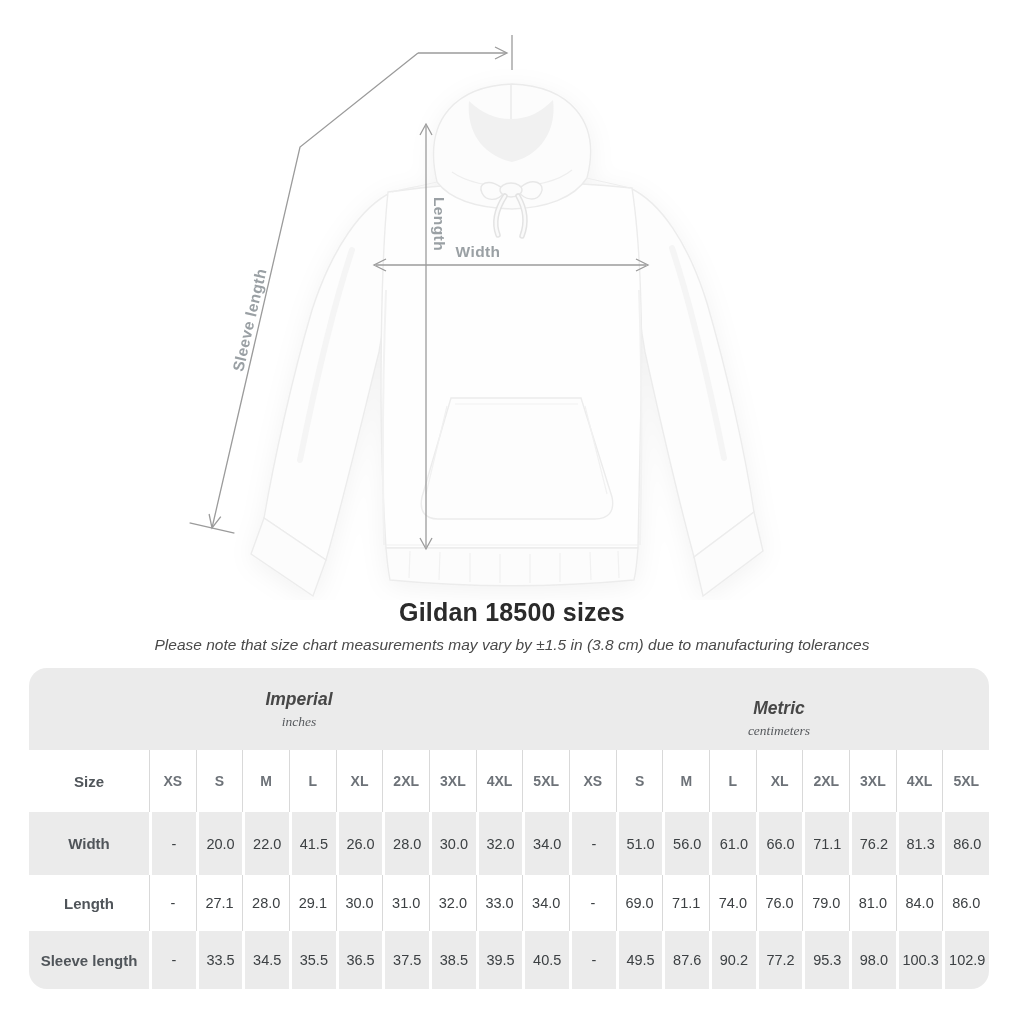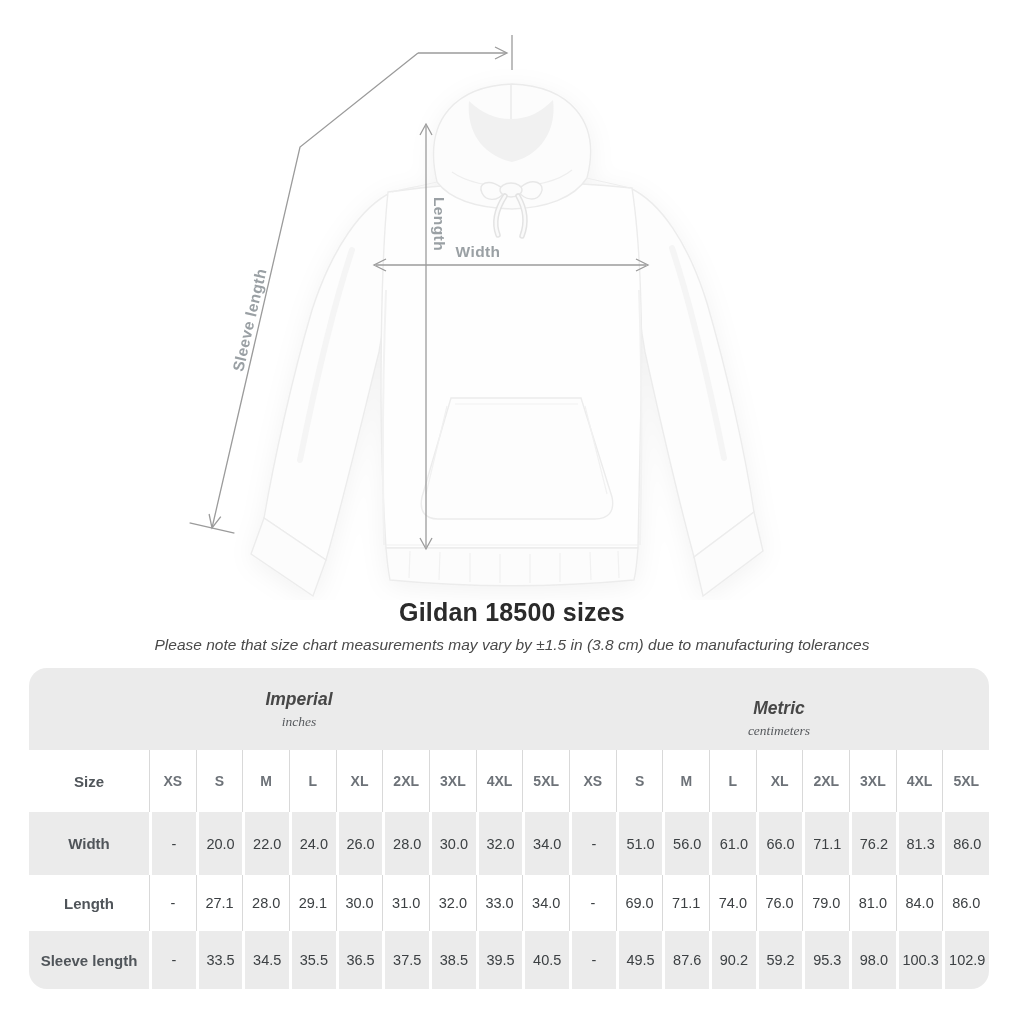--- a/index.html
+++ b/index.html
@@ -159,21 +159,21 @@
           <div class="cell head">2XL</div>
           <div class="cell head">3XL</div>
           <div class="cell head">4XL</div>
           <div class="cell head">5XL</div>
         </div>
         <div class="trow row-data alt">
           <div class="cell label">Width</div>
           <div class="cell val">-</div>
           <div class="cell val">20.0</div>
           <div class="cell val">22.0</div>
-          <div class="cell val">24.0</div>
+          <div class="cell val">41.5</div>
           <div class="cell val">26.0</div>
           <div class="cell val">28.0</div>
           <div class="cell val">30.0</div>
           <div class="cell val">32.0</div>
           <div class="cell val">34.0</div>
           <div class="cell val">-</div>
           <div class="cell val">51.0</div>
           <div class="cell val">56.0</div>
           <div class="cell val">61.0</div>
           <div class="cell val">66.0</div>
@@ -211,21 +211,21 @@
           <div class="cell val">35.5</div>
           <div class="cell val">36.5</div>
           <div class="cell val">37.5</div>
           <div class="cell val">38.5</div>
           <div class="cell val">39.5</div>
           <div class="cell val">40.5</div>
           <div class="cell val">-</div>
           <div class="cell val">49.5</div>
           <div class="cell val">87.6</div>
           <div class="cell val">90.2</div>
-          <div class="cell val">59.2</div>
+          <div class="cell val">77.2</div>
           <div class="cell val">95.3</div>
           <div class="cell val">98.0</div>
           <div class="cell val">100.3</div>
           <div class="cell val">102.9</div>
         </div>
       </div>
   </div>
 
 </div>
 

